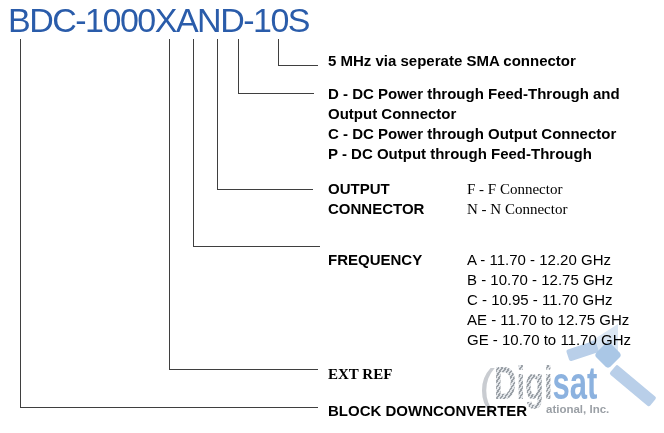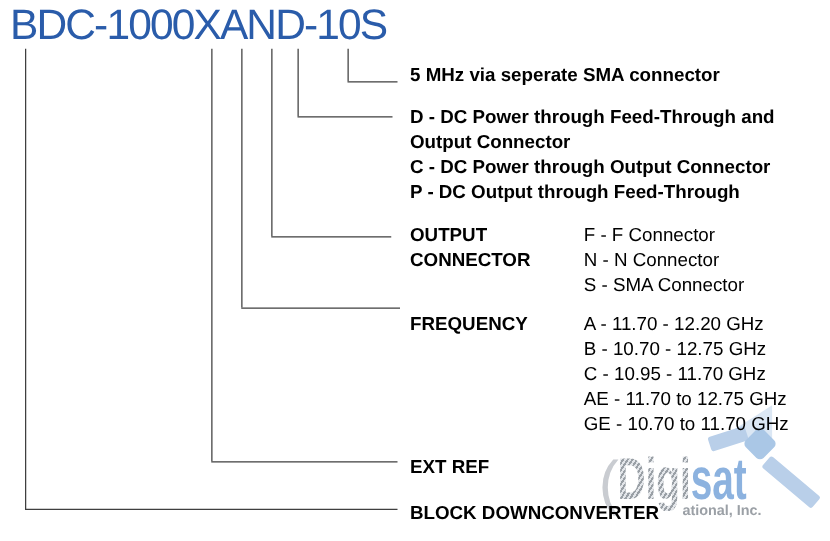--- a/index.html
+++ b/index.html
@@ -137,32 +137,31 @@
     <div>D - DC Power through Feed-Through and</div>
     <div>Output Connector</div>
     <div>C - DC Power through Output Connector</div>
     <div>P - DC Output through Feed-Through</div>
   </div>
 
   <div class="txt bold" style="left:328px; top:179px;">
     <div>OUTPUT</div>
     <div>CONNECTOR</div>
   </div>
-  <div class="txt" style="left:467px; top:179px;">
+  <div class="txt" style="left:467px; top:179px;font-family:Liberation Serif, serif;">
     <div>F - F Connector</div>
     <div>N - N Connector</div>
-    <div>S - SMA Connector</div>
   </div>
 
   <div class="txt bold" style="left:328px; top:250px;">FREQUENCY</div>
   <div class="txt" style="left:467px; top:250px;">
     <div>A - 11.70 - 12.20 GHz</div>
     <div>B - 10.70 - 12.75 GHz</div>
     <div>C - 10.95 - 11.70 GHz</div>
     <div>AE - 11.70 to 12.75 GHz</div>
     <div>GE - 10.70 to 11.70 GHz</div>
   </div>
 
-  <div class="txt bold" style="left:328px; top:364px;">EXT REF</div>
+  <div class="txt bold" style="left:328px; top:364px;font-family:Liberation Serif, serif;">EXT REF</div>
 
   <div class="txt bold" style="left:328px; top:401px;">BLOCK DOWNCONVERTER</div>
 
 </div>
 
 </body></html>

